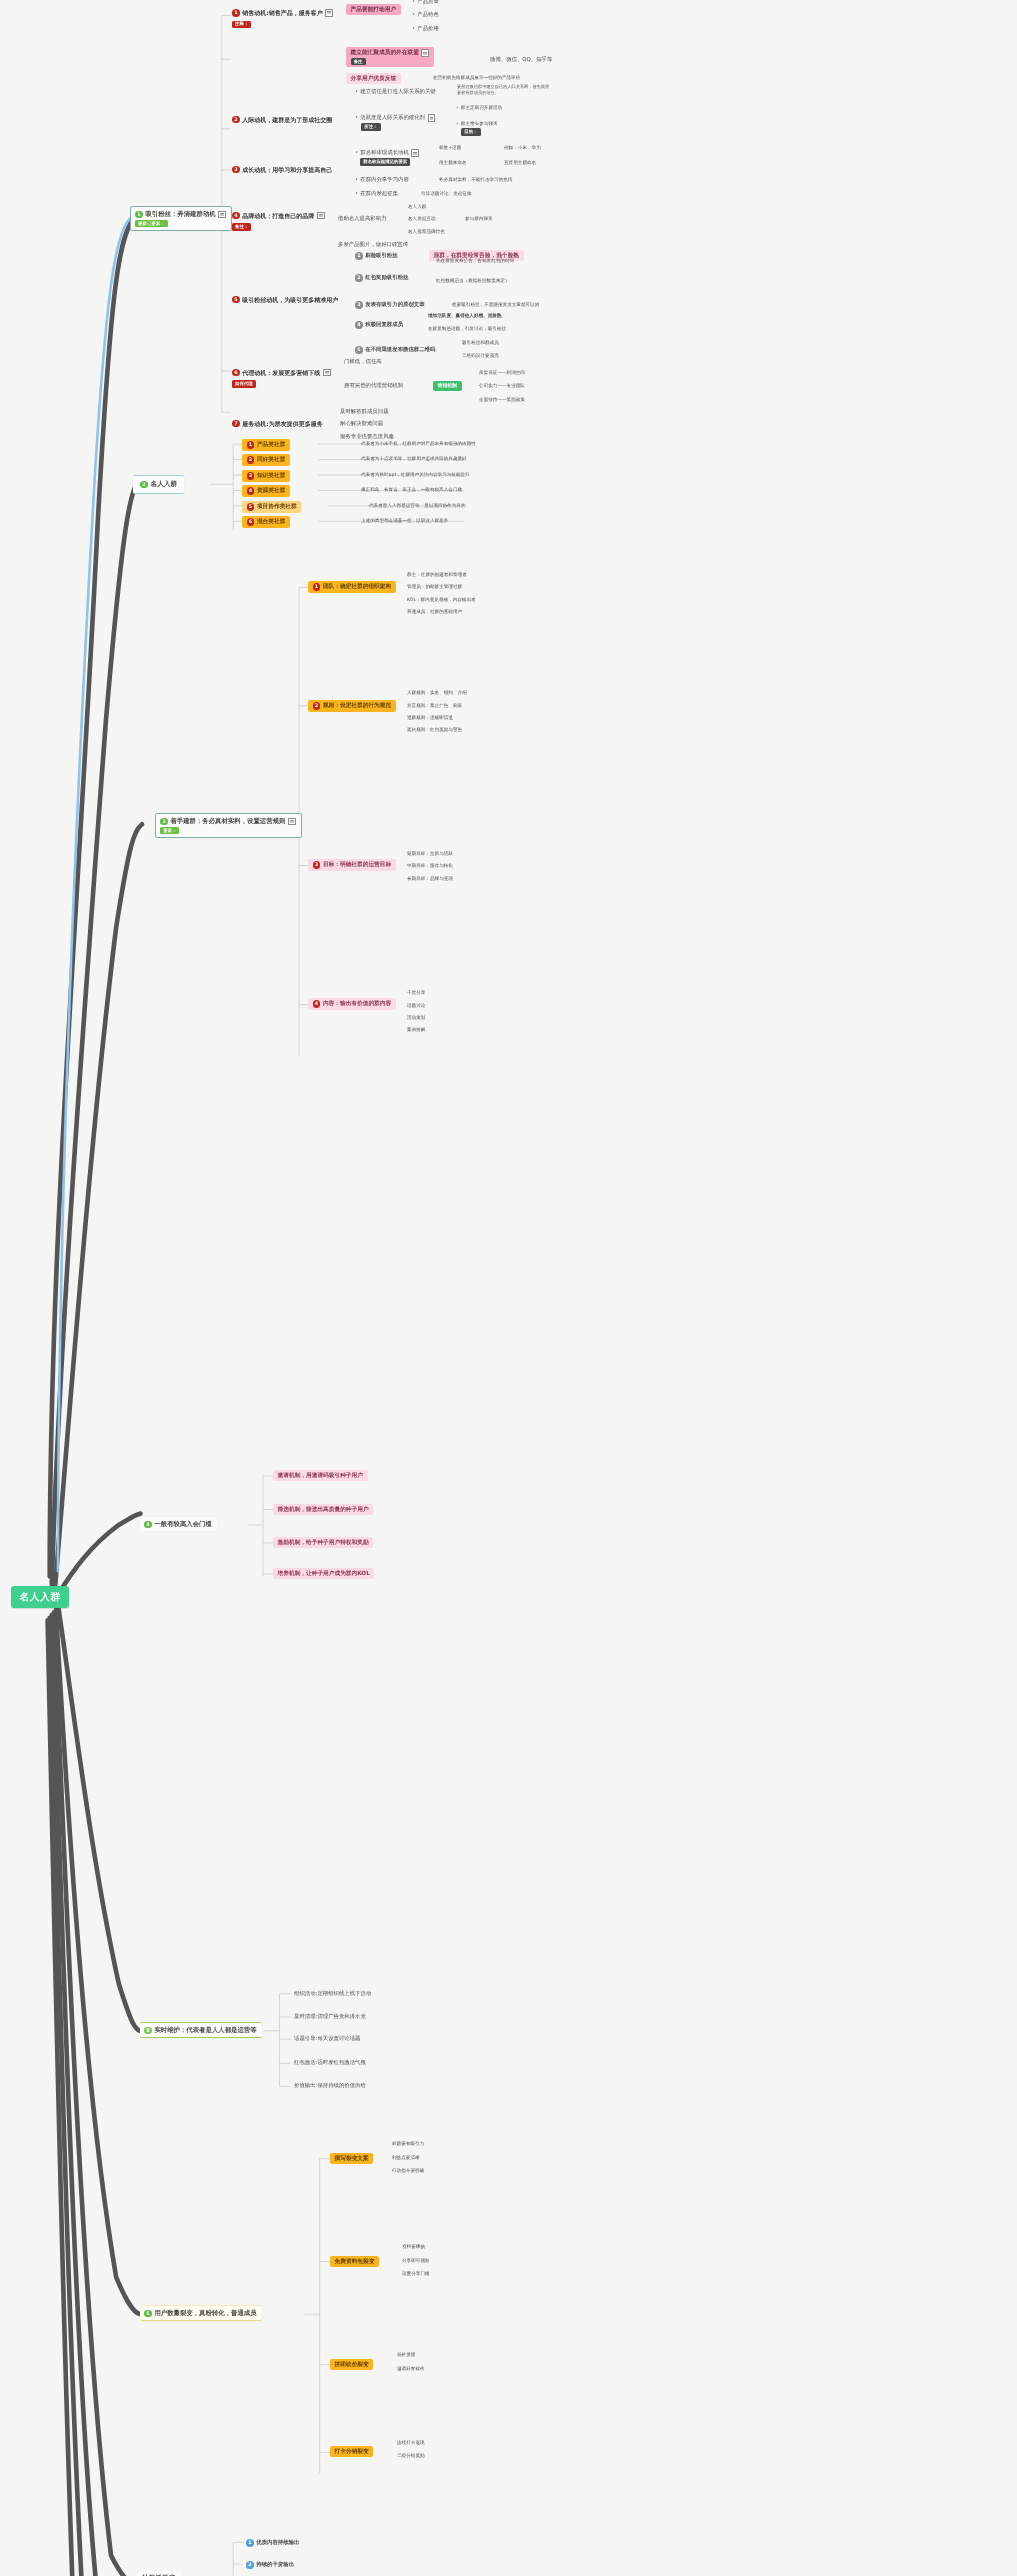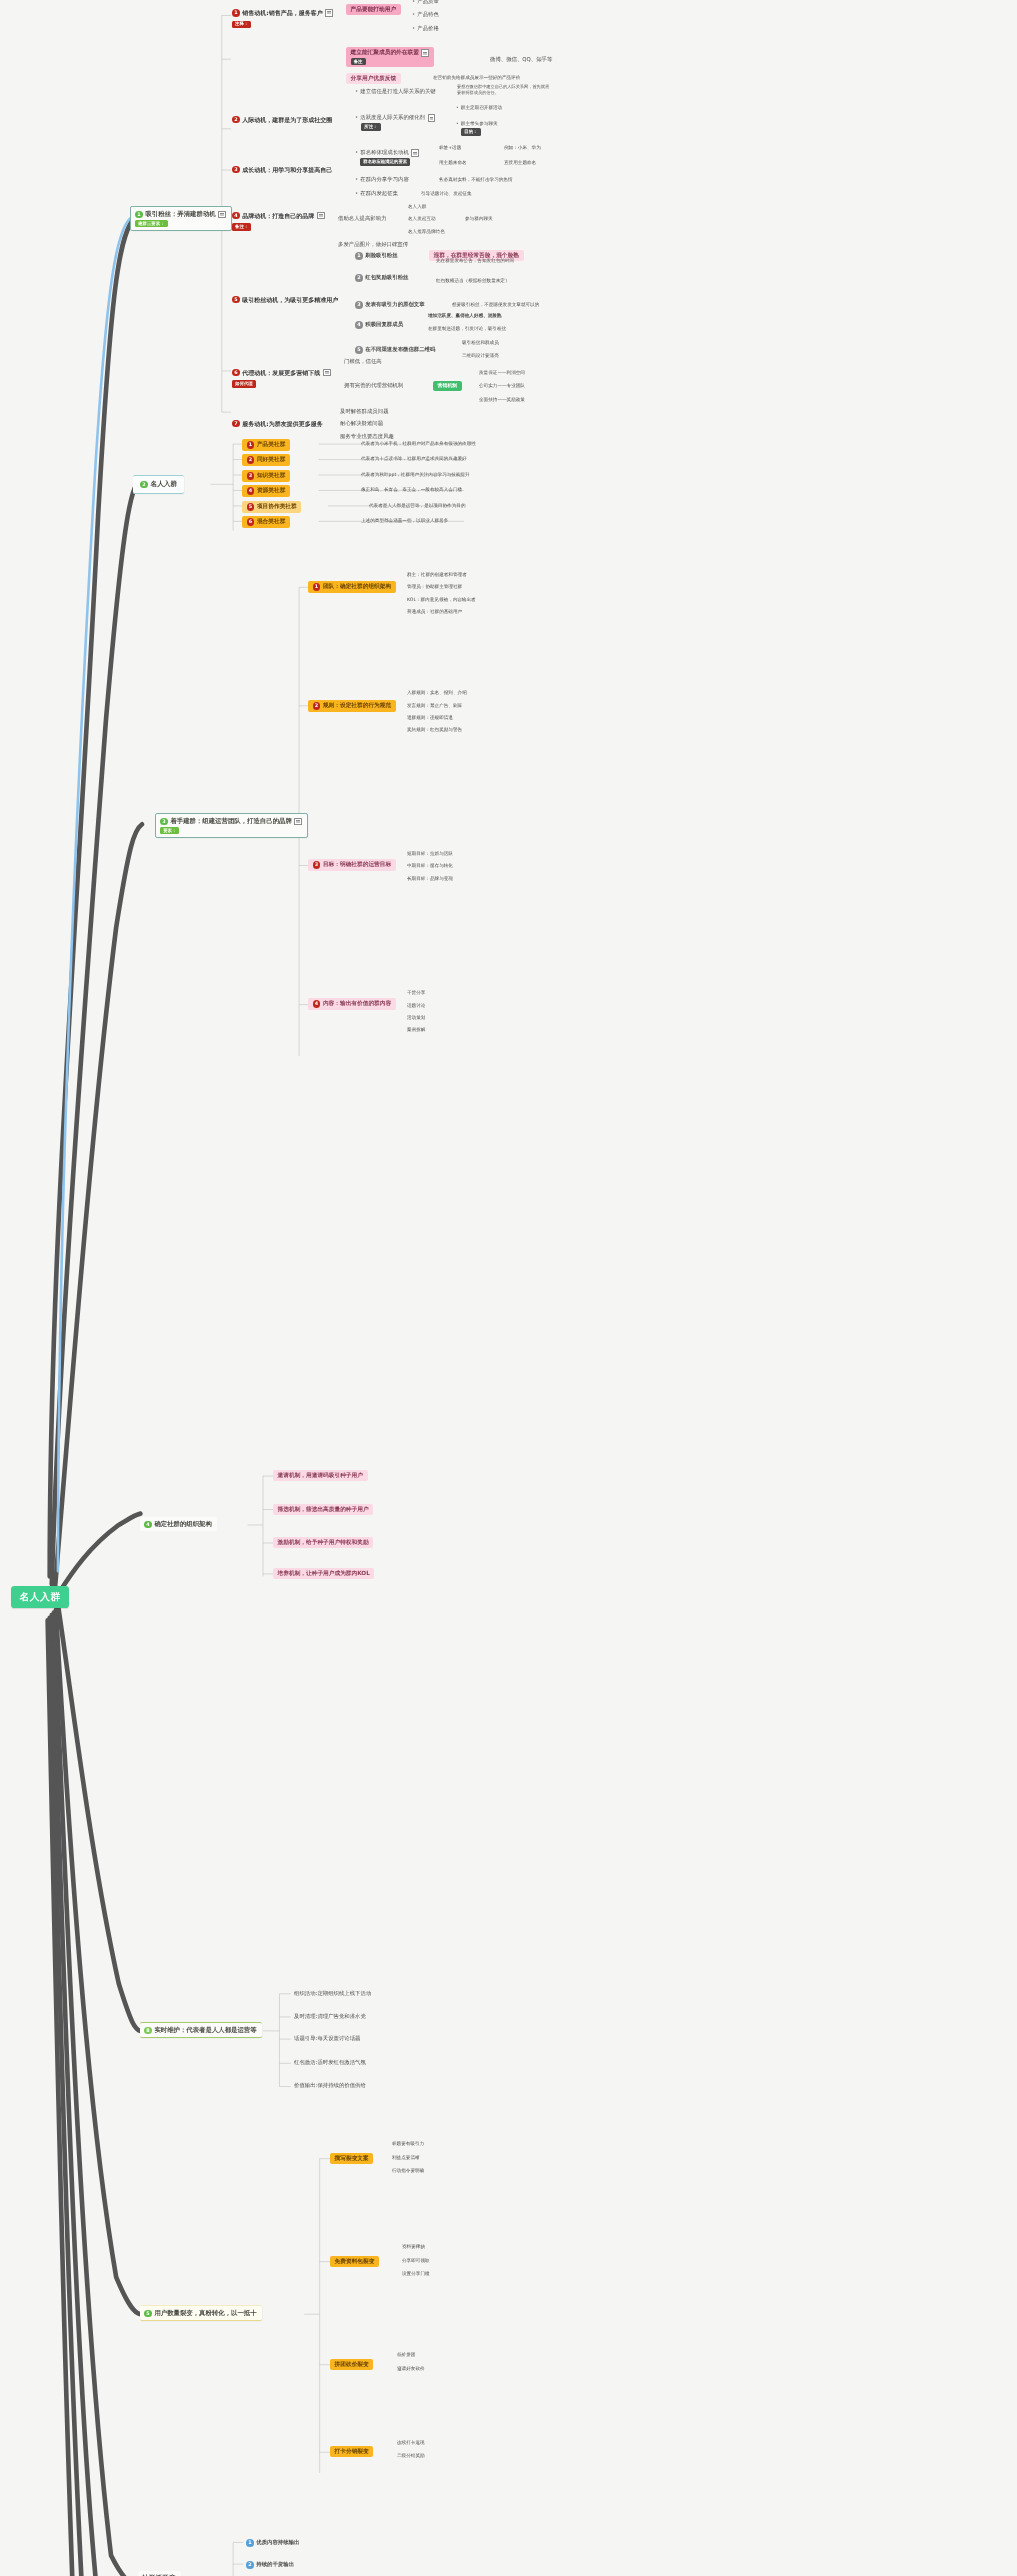--- a/index.html
+++ b/index.html
@@ -302,21 +302,21 @@
   <div class="pill amberlite" style="left:242px;top:501px;"><span class="num red">5</span><span>项目协作类社群</span></div>
   <div class="pill amber" style="left:242px;top:516px;"><span class="num red">6</span><span>混合类社群</span></div>
   <div class="leaf sm" style="left:361px;top:441px;">代表者为小米手机，社群用户对产品本身有很强的依赖性</div>
   <div class="leaf sm" style="left:361px;top:456px;">代表者为十点读书等，社群用户追求共同的兴趣爱好</div>
   <div class="leaf sm" style="left:361px;top:472px;">代表者为秋叶ppt，社群用户关注内容学习与技能提升</div>
   <div class="leaf sm" style="left:361px;top:487px;">像正和岛、长青会、秦王会，一般有较高入会门槛</div>
   <div class="leaf sm" style="left:369px;top:503px;">代表者是人人都是运营等，是以项目协作为目的</div>
   <div class="leaf sm" style="left:361px;top:518px;">上述的类型都会涵盖一些，以职业人群居多</div>
 
   <div class="node l1" style="left:155px;top:813px;">
-    <span class="num green">3</span><span class="lbl">着手建群：组建运营团队，打造自己的品牌</span><span class="noteic"></span>
+    <span class="num green">3</span><span class="lbl">着手建群：务必真材实料，设置运营规则</span><span class="noteic"></span>
     <br><span class="tag green">要素：</span>
   </div>
   <div class="pill amber" style="left:308px;top:581px;"><span class="num red">1</span><span>团队：确定社群的组织架构</span></div>
   <div class="leaf sm" style="left:407px;top:572px;">群主：社群的创建者和管理者</div>
   <div class="leaf sm" style="left:407px;top:584px;">管理员：协助群主管理社群</div>
   <div class="leaf sm" style="left:407px;top:597px;">KOL：群内意见领袖，内容输出者</div>
   <div class="leaf sm" style="left:407px;top:609px;">普通成员：社群的基础用户</div>
 
   <div class="pill amber" style="left:308px;top:700px;"><span class="num red">2</span><span>规则：设定社群的行为规范</span></div>
   <div class="leaf sm" style="left:407px;top:690px;">入群规则：实名、报到、介绍</div>
@@ -329,38 +329,38 @@
   <div class="leaf sm" style="left:407px;top:863px;">中期目标：留存与转化</div>
   <div class="leaf sm" style="left:407px;top:876px;">长期目标：品牌与变现</div>
 
   <div class="pill pinklite" style="left:308px;top:998px;"><span class="num red">4</span><span>内容：输出有价值的群内容</span></div>
   <div class="leaf sm" style="left:407px;top:990px;">干货分享</div>
   <div class="leaf sm" style="left:407px;top:1003px;">话题讨论</div>
   <div class="leaf sm" style="left:407px;top:1015px;">活动策划</div>
   <div class="leaf sm" style="left:407px;top:1027px;">案例拆解</div>
 
   <div class="node l1 plain" style="left:140px;top:1517px;">
-    <span class="num green">4</span><span class="lbl">确定社群的组织架构</span>
+    <span class="num green">4</span><span class="lbl">一般有较高入会门槛</span>
   </div>
   <div class="pill pinklite" style="left:273px;top:1470px;">邀请机制，用邀请码吸引种子用户</div>
   <div class="pill pinklite" style="left:273px;top:1504px;">筛选机制，筛选出高质量的种子用户</div>
   <div class="pill pinklite" style="left:273px;top:1537px;">激励机制，给予种子用户特权和奖励</div>
   <div class="pill pinklite" style="left:273px;top:1568px;">培养机制，让种子用户成为群内KOL</div>
 
   <div class="node l1 green-u" style="left:140px;top:2022px;">
     <span class="num lgreen">8</span><span class="lbl">实时维护：代表者是人人都是运营等</span>
   </div>
   <div class="leaf" style="left:294px;top:1990px;">组织活动:定期组织线上线下活动</div>
   <div class="leaf" style="left:294px;top:2013px;">及时清理:清理广告党和潜水党</div>
   <div class="leaf" style="left:294px;top:2035px;">话题引导:每天设置讨论话题</div>
   <div class="leaf" style="left:294px;top:2059px;">红包激活:适时发红包激活气氛</div>
   <div class="leaf" style="left:294px;top:2082px;">价值输出:保持持续的价值供给</div>
 
   <div class="node l1 yellow-u" style="left:140px;top:2305px;">
-    <span class="num green">5</span><span class="lbl">用户数量裂变，真粉转化，以一抵十</span>
+    <span class="num green">5</span><span class="lbl">用户数量裂变，真粉转化，普通成员</span>
   </div>
   <div class="pill amber" style="left:330px;top:2153px;">撰写裂变文案</div>
   <div class="leaf sm" style="left:392px;top:2141px;">标题要有吸引力</div>
   <div class="leaf sm" style="left:392px;top:2155px;">利益点要清晰</div>
   <div class="leaf sm" style="left:392px;top:2168px;">行动指令要明确</div>
 
   <div class="pill amber" style="left:330px;top:2256px;">免费资料包裂变</div>
   <div class="leaf sm" style="left:402px;top:2244px;">资料要稀缺</div>
   <div class="leaf sm" style="left:402px;top:2258px;">分享即可领取</div>
   <div class="leaf sm" style="left:402px;top:2271px;">设置分享门槛</div>

